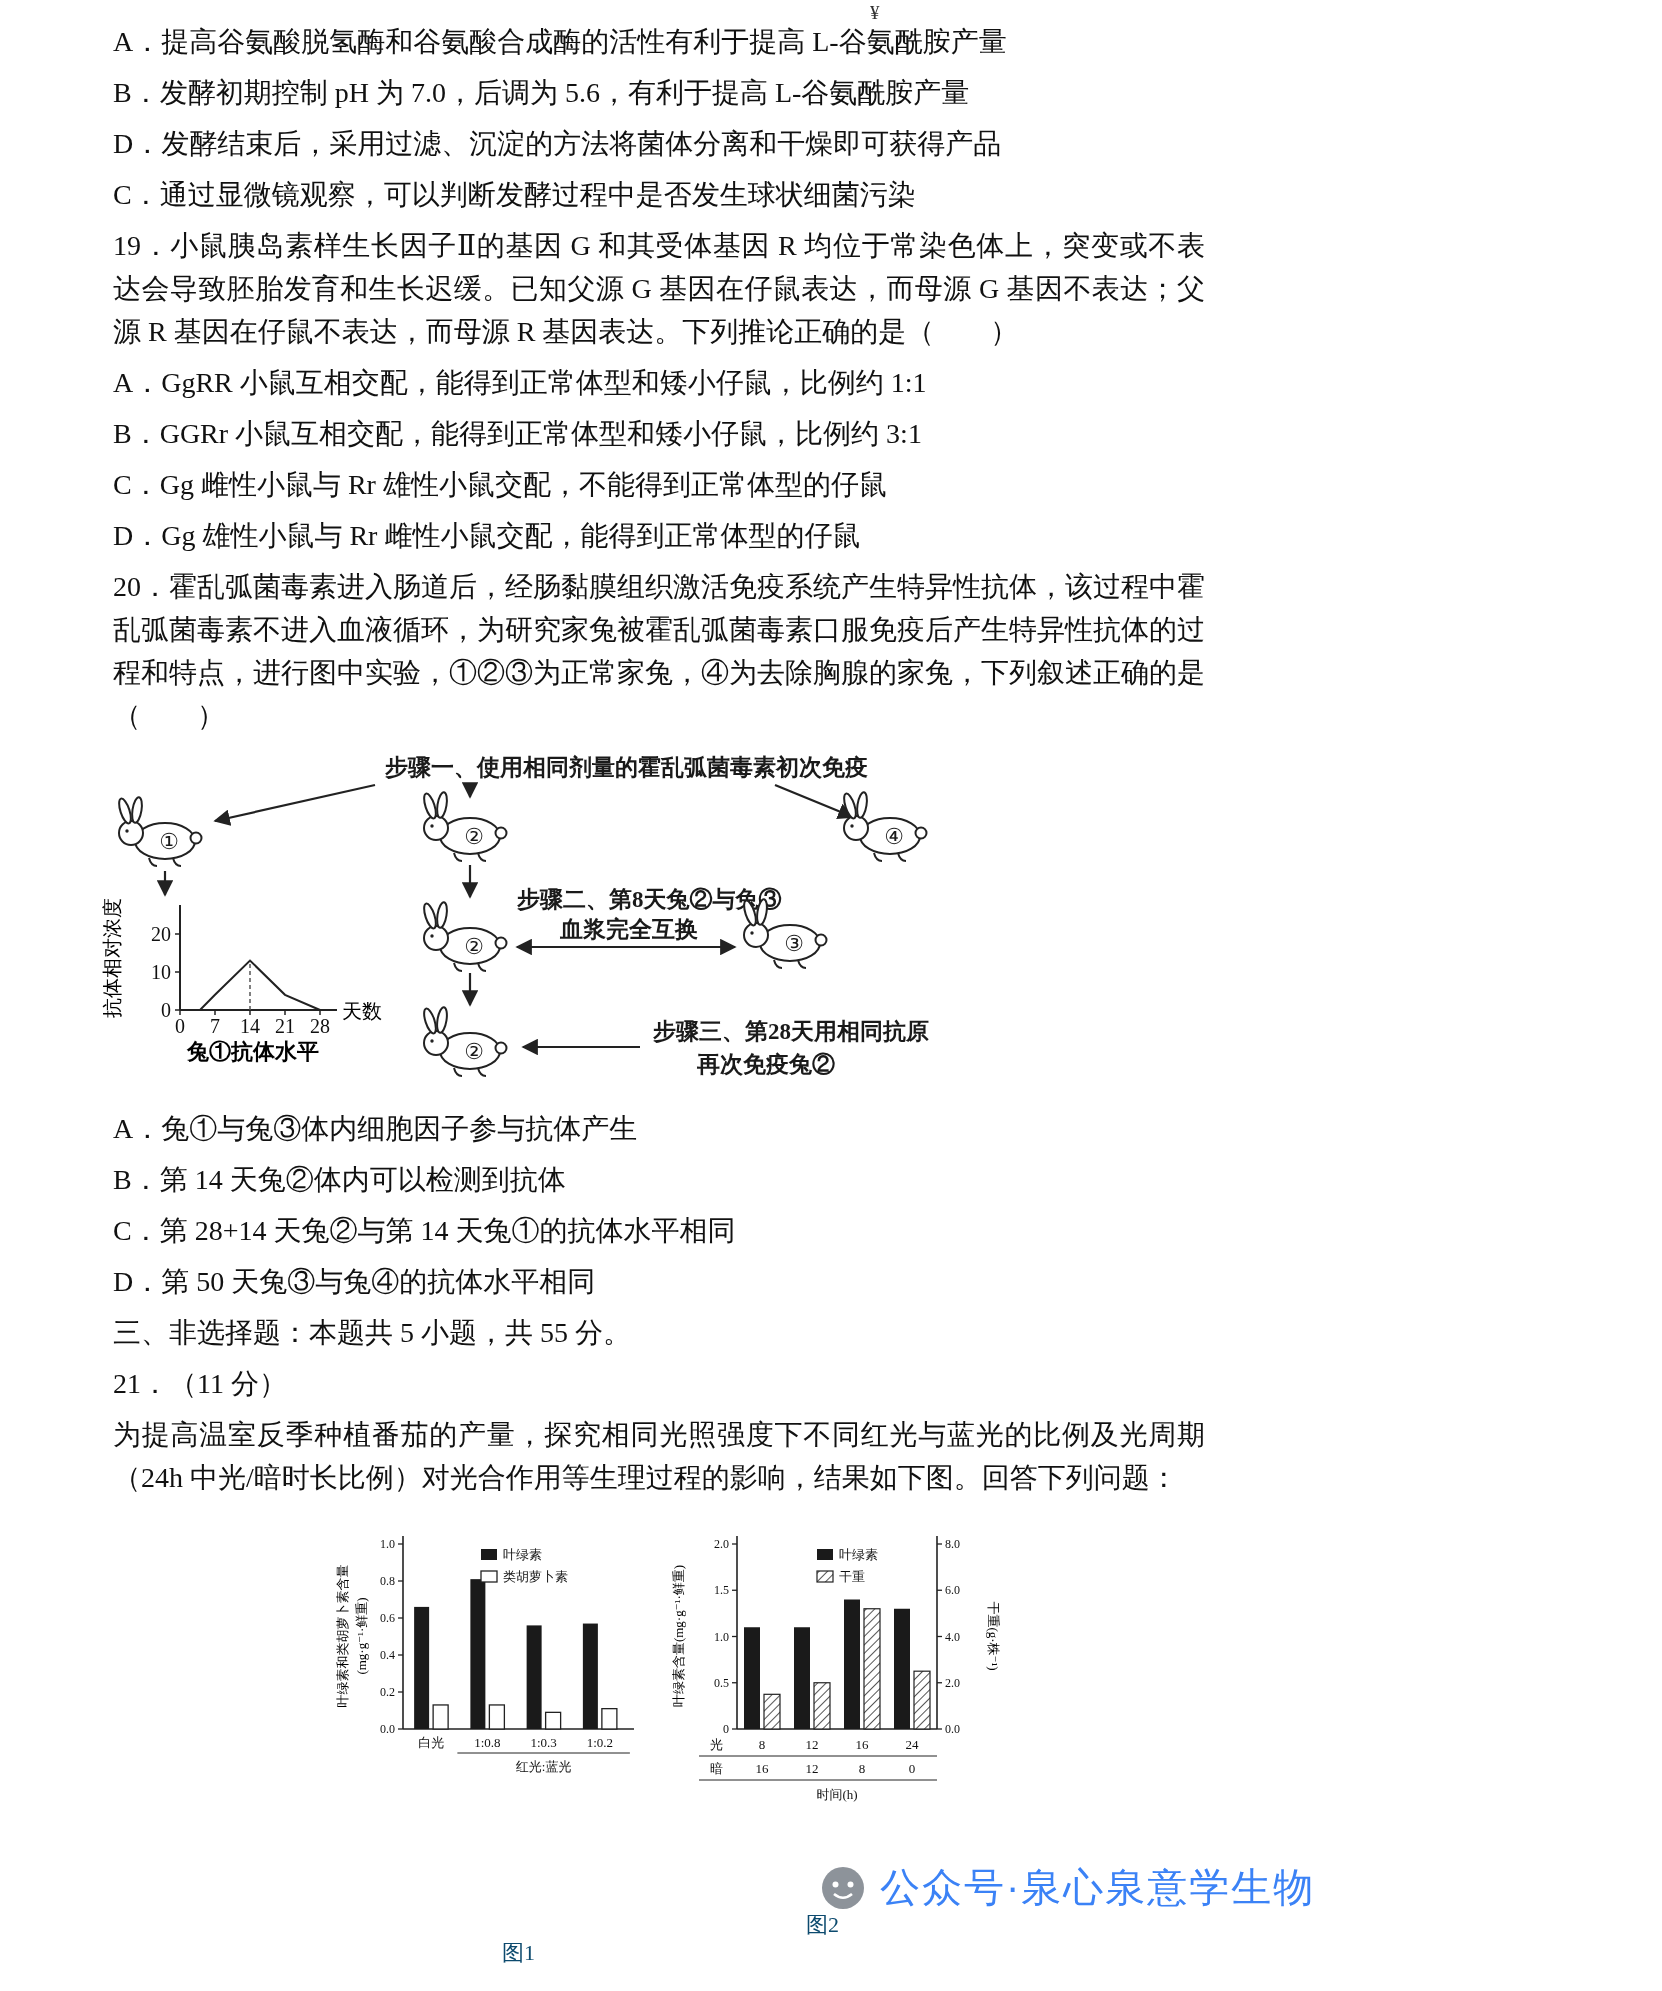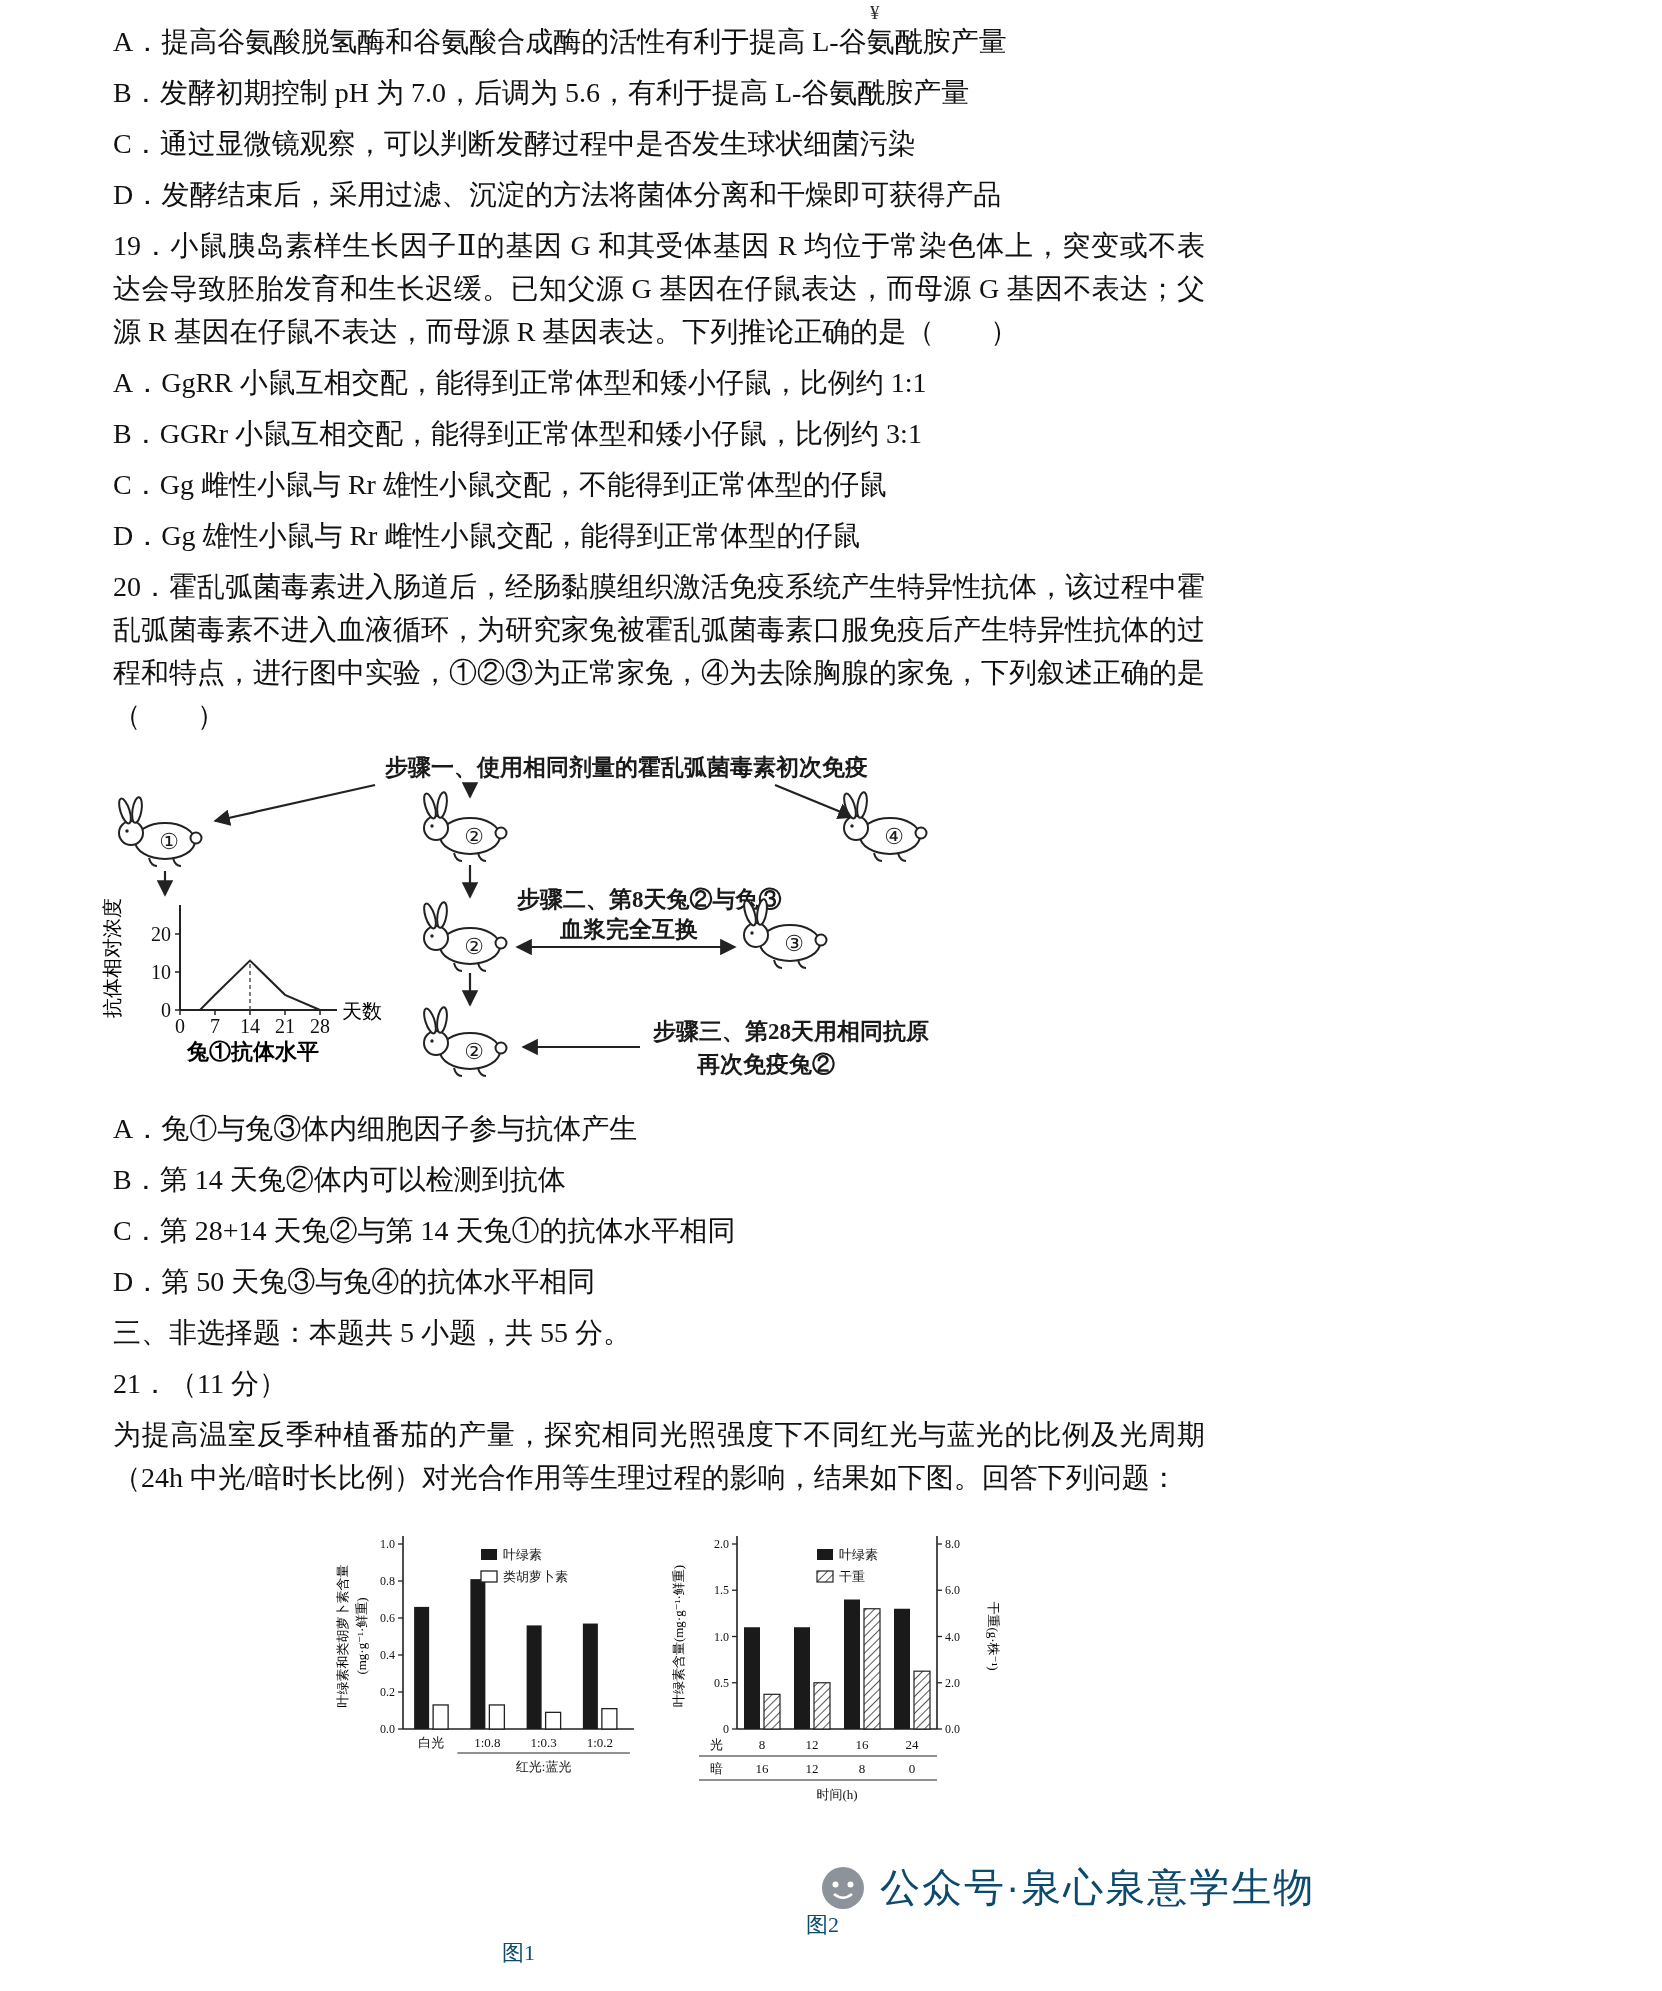--- a/index.html
+++ b/index.html
@@ -15,37 +15,37 @@
   .q21num{margin-top:14px;}
   .diagram-wrap{margin:6px 0 4px -20px;width:1160px;}
   svg{font-family:"Liberation Serif","DejaVu Serif",serif;}
   .dtext{font-size:23px;font-weight:600;fill:#1a1a1a;}
   .rnum{font-size:22px;fill:#1a1a1a;text-anchor:middle;}
   .charts{display:flex;align-items:flex-start;gap:14px;margin:20px 0 0 228px;}
   .figcap{position:absolute;font-size:22px;color:#0c4a6e;}
   .watermark{
     position:absolute;left:820px;top:1860px;display:flex;align-items:center;gap:14px;
     font-family:"Liberation Sans","DejaVu Sans",sans-serif;
-    color:#0c4a6e;font-size:40px;letter-spacing:2px;white-space:nowrap;
+    color:#3b82f6;font-size:40px;letter-spacing:2px;white-space:nowrap;
   }
   .top-artifact{position:absolute;left:870px;top:2px;font-size:19px;color:#333;}
 </style>
 </head>
 <body>
 
 <div class="page">
 
   <div class="top-artifact">¥</div>
 
   <div class="content">
 
     <p class="option">A．提高谷氨酸脱氢酶和谷氨酸合成酶的活性有利于提高 L-谷氨酰胺产量</p>
     <p class="option">B．发酵初期控制 pH 为 7.0，后调为 5.6，有利于提高 L-谷氨酰胺产量</p>
+    <p class="option">D．发酵结束后，采用过滤、沉淀的方法将菌体分离和干燥即可获得产品</p>
     <p class="option">C．通过显微镜观察，可以判断发酵过程中是否发生球状细菌污染</p>
-    <p class="option">D．发酵结束后，采用过滤、沉淀的方法将菌体分离和干燥即可获得产品</p>
 
     <p>19．小鼠胰岛素样生长因子Ⅱ的基因 G 和其受体基因 R 均位于常染色体上，突变或不表达会导致胚胎发育和生长迟缓。已知父源 G 基因在仔鼠表达，而母源 G 基因不表达；父源 R 基因在仔鼠不表达，而母源 R 基因表达。下列推论正确的是（　　）</p>
     <p class="option">A．GgRR 小鼠互相交配，能得到正常体型和矮小仔鼠，比例约 1:1</p>
     <p class="option">B．GGRr 小鼠互相交配，能得到正常体型和矮小仔鼠，比例约 3:1</p>
     <p class="option">C．Gg 雌性小鼠与 Rr 雄性小鼠交配，不能得到正常体型的仔鼠</p>
     <p class="option">D．Gg 雄性小鼠与 Rr 雌性小鼠交配，能得到正常体型的仔鼠</p>
 
     <p>20．霍乱弧菌毒素进入肠道后，经肠黏膜组织激活免疫系统产生特异性抗体，该过程中霍乱弧菌毒素不进入血液循环，为研究家兔被霍乱弧菌毒素口服免疫后产生特异性抗体的过程和特点，进行图中实验，①②③为正常家兔，④为去除胸腺的家兔，下列叙述正确的是（　　）</p>
 
     <div class="diagram-wrap">

